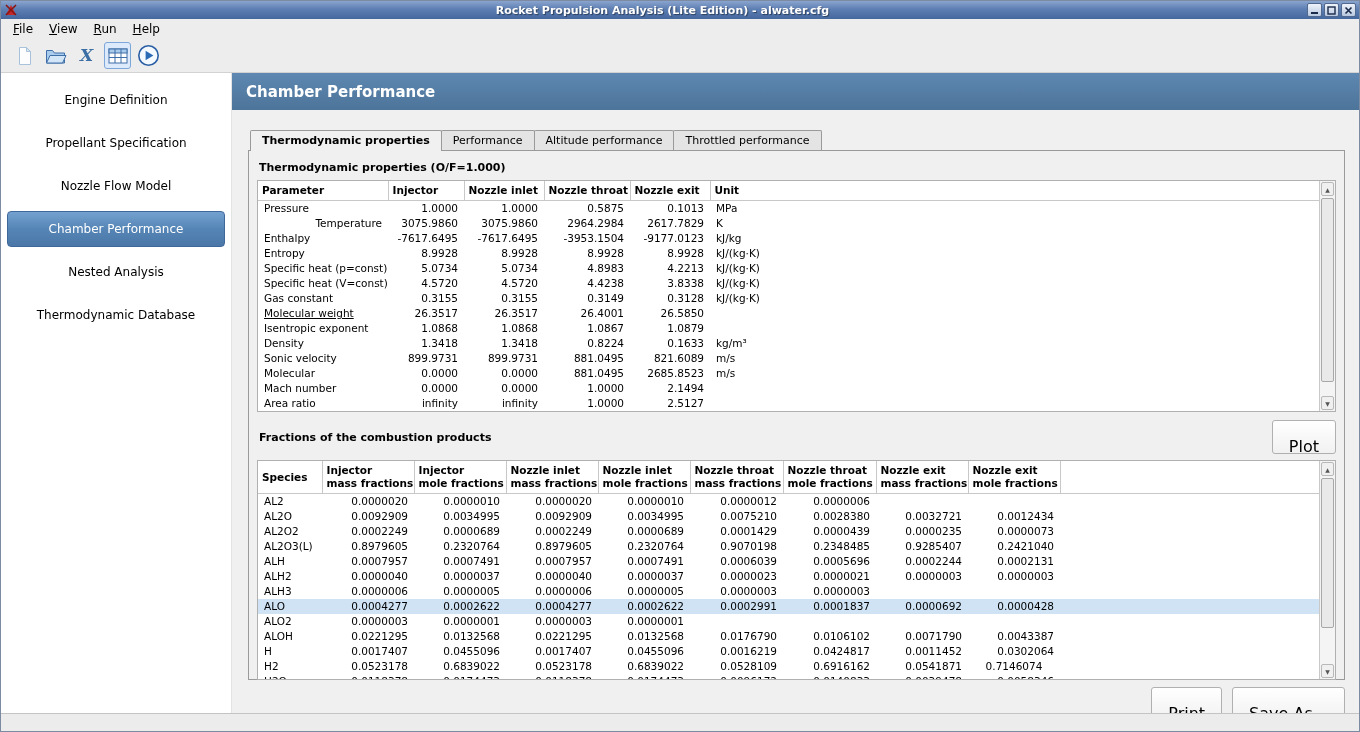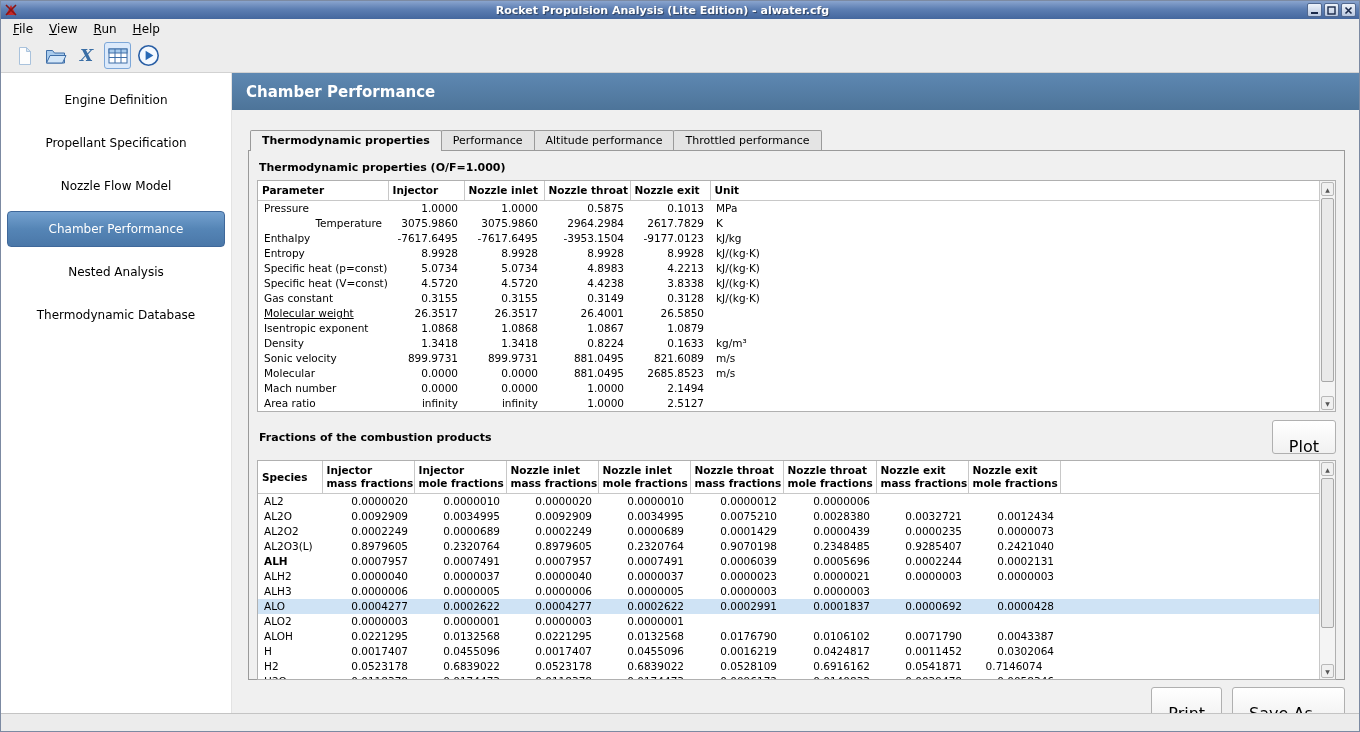--- a/index.html
+++ b/index.html
@@ -409,21 +409,21 @@
                     <td style="text-align: right;">0.2320764</td>
                     <td style="text-align: right;">0.8979605</td>
                     <td style="text-align: right;">0.2320764</td>
                     <td style="text-align: right;">0.9070198</td>
                     <td style="text-align: right;">0.2348485</td>
                     <td style="text-align: right;">0.9285407</td>
                     <td style="text-align: right;">0.2421040</td>
                     <td style="text-align: left;"></td>
                   </tr>
                   <tr>
-                    <td style="text-align: left; font-weight: bold;">ALH</td>
+                    <td style="text-align: left;">ALH</td>
                     <td style="text-align: right;">0.0007957</td>
                     <td style="text-align: right;">0.0007491</td>
                     <td style="text-align: right;">0.0007957</td>
                     <td style="text-align: right;">0.0007491</td>
                     <td style="text-align: right;">0.0006039</td>
                     <td style="text-align: right;">0.0005696</td>
                     <td style="text-align: right;">0.0002244</td>
                     <td style="text-align: right;">0.0002131</td>
                     <td style="text-align: left;"></td>
                   </tr>

